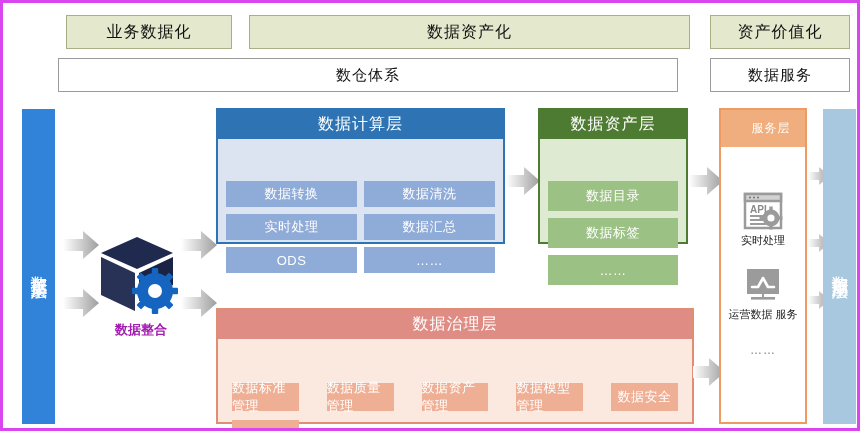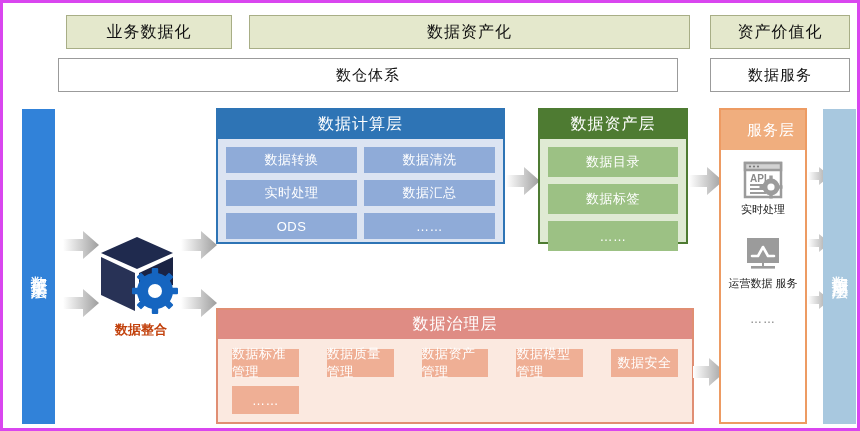--- a/index.html
+++ b/index.html
@@ -85,20 +85,21 @@
     padding: 6px 0 7px 0;
     flex: 0 0 auto;
   }
   .panel-body {
     flex: 1 1 auto;
     display: grid;
     gap: 7px;
     padding: 8px;
     box-sizing: border-box;
     align-content: start;
+    margin-top: 34px;
   }
   .cell {
     display: flex;
     align-items: center;
     justify-content: center;
     color: #ffffff;
     font-size: 13px;
     letter-spacing: 0.5px;
     box-sizing: border-box;
     height: 26px;
@@ -117,21 +118,21 @@
   #asset-panel .cell { background: #9cc184; height: 30px; }
 
   
   #gov-panel { border: 2px solid #e08e73; background: #fbe9e0; }
   #gov-panel .panel-head { background: #df8c84; }
   #gov-panel .panel-body { grid-template-columns: 1fr 1fr 1fr 1fr 1fr; gap: 9px 28px; padding: 10px 14px; }
   #gov-panel .cell { background: #efaf95; height: 28px; }
 
   
   #service-panel { border: 2px solid #ed9b63; background: #ffffff; }
-  #service-panel .panel-head { background: #f0ae7e; font-size: 15px; padding: 12px 0 13px 16px; }
+  #service-panel .panel-head { background: #f0ae7e; font-size: 12px; padding: 12px 0 13px 16px; }
   #service-panel .panel-body {
     display: flex;
     flex-direction: column;
     align-items: center;
     gap: 17px;
     padding: 10px 4px;
   }
   .svc-item {
     display: flex;
     flex-direction: column;
@@ -213,21 +214,21 @@
         <rect x="15" y="-3.2" width="8" height="6.4" rx="1"></rect>
         <rect x="-3.2" y="-23" width="6.4" height="8" rx="1" transform="rotate(45)"></rect>
         <rect x="-3.2" y="15" width="6.4" height="8" rx="1" transform="rotate(45)"></rect>
         <rect x="-23" y="-3.2" width="8" height="6.4" rx="1" transform="rotate(45)"></rect>
         <rect x="15" y="-3.2" width="8" height="6.4" rx="1" transform="rotate(45)"></rect>
       </g>
       <circle cx="0" cy="0" r="7" fill="#ffffff"></circle>
     </g>
   </svg>
   <div style="position:absolute; left:86px; top:318px; width:104px; text-align:center;
-              font-size:13px; font-weight:bold; color:#c2410c;">数据整合</div>
+              font-size:13px; font-weight:bold; color:#a21caf;">数据整合</div>
 
   <svg class="arrow" style="left:178px; top:228px; width:36px; height:28px;" viewBox="0 0 36 28">
     <path d="M0,8 L20,8 L20,0 L36,14 L20,28 L20,20 L0,20 Z" fill="url(#ag1)"></path>
   </svg>
   <svg class="arrow" style="left:178px; top:286px; width:36px; height:28px;" viewBox="0 0 36 28">
     <path d="M0,8 L20,8 L20,0 L36,14 L20,28 L20,20 L0,20 Z" fill="url(#ag1)"></path>
   </svg>
 
   <div class="panel" id="compute-panel" style="left:213px; top:105px; width:289px; height:136px;">
     <div class="panel-head">数据计算层</div>

